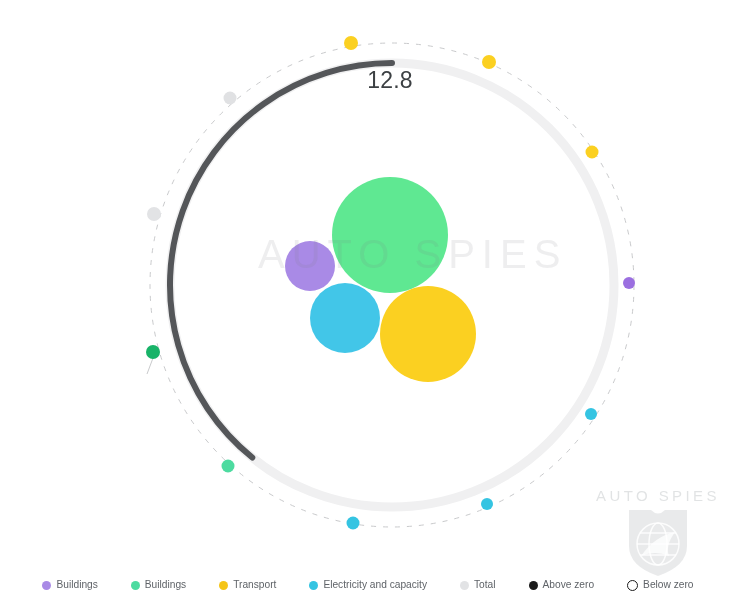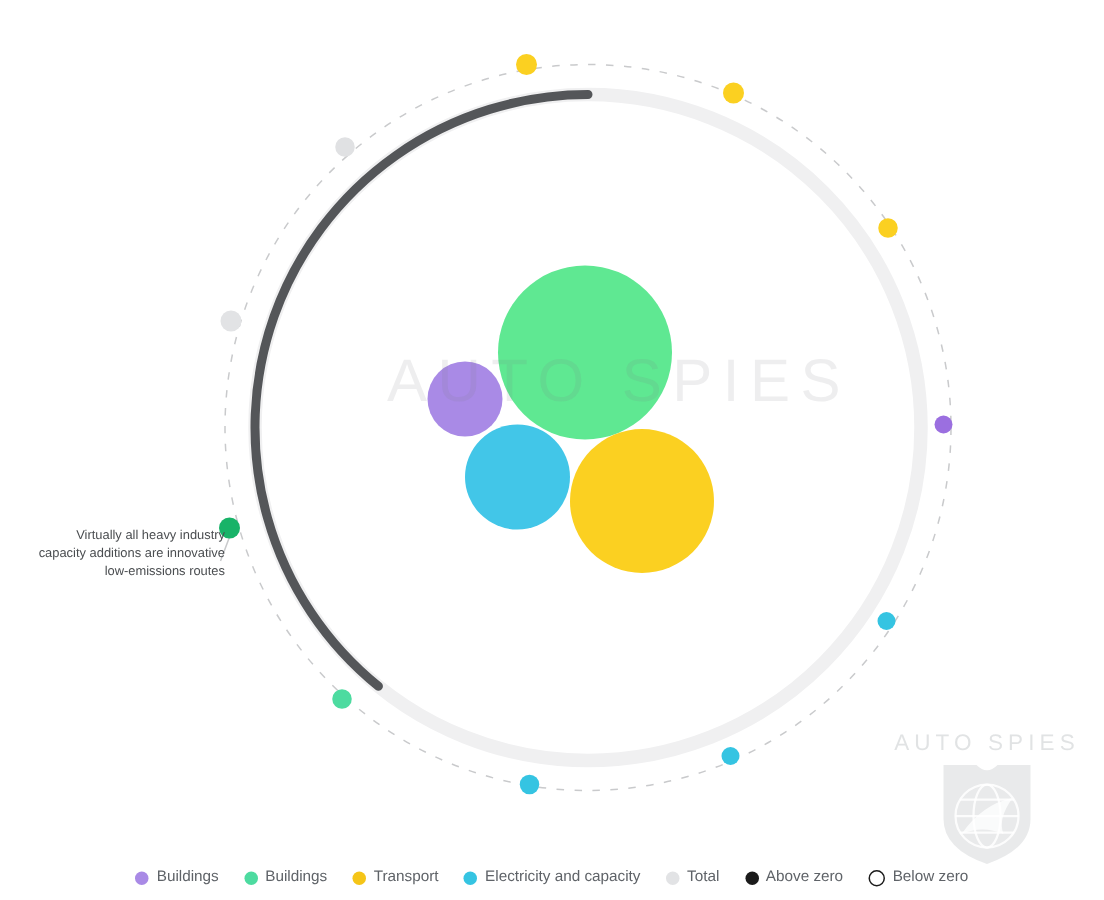--- a/index.html
+++ b/index.html
@@ -47,21 +47,21 @@
     pointer-events:none;
   }
 
   
   .legend{
     position:absolute;
     left:0;right:0;bottom:9px;
     display:flex;
     justify-content:center;
     align-items:center;
-    gap:17px;
+    gap:33px;
     font-size:10.2px;
     color:#5f6368;
   }
   .legend-item{display:flex;align-items:center;gap:5px;white-space:nowrap;}
   .legend-swatch{
     width:9px;height:9px;border-radius:50%;
     display:inline-block;flex:0 0 auto;
   }
   .legend-swatch.hollow{background:transparent!important;border:1.6px solid #1b1b1b;}
   .legend-label{line-height:1;}
@@ -130,23 +130,23 @@
         <circle cx="390" cy="235" r="58" fill="#5fe892"></circle>
         <circle cx="428" cy="334" r="48" fill="#fbd021"></circle>
         <circle cx="345" cy="318" r="35" fill="#42c6e8"></circle>
         <circle cx="310" cy="266" r="25" fill="#a98ae6"></circle>
       </g>
   </svg>
 
   <div class="wm-center">AUTO SPIES</div>
 
   <div class="center-readout">
+    <div class="center-value">12.8</div>
   </div>
 
-  <div class="annotation">Virtually all heavy industry capacity additions are innovative low-emissions routes</div>
 
   <div class="wm-corner">
     <div class="wm-corner-text">AUTO SPIES</div>
     <div class="wm-corner-mark">
       <svg width="66" height="72" viewBox="0 0 66 72">
         <path d="M4 4 H26 Q33 11 40 4 H62 V40 Q62 60 33 70 Q4 60 4 40 Z" fill="rgba(120,126,130,0.16)"></path>
         <g stroke="rgba(255,255,255,0.85)" stroke-width="1.5" fill="none">
           <circle cx="33" cy="38" r="21"></circle>
           <ellipse cx="33" cy="38" rx="9" ry="21"></ellipse>
           <line x1="12" y1="38" x2="54" y2="38"></line>

